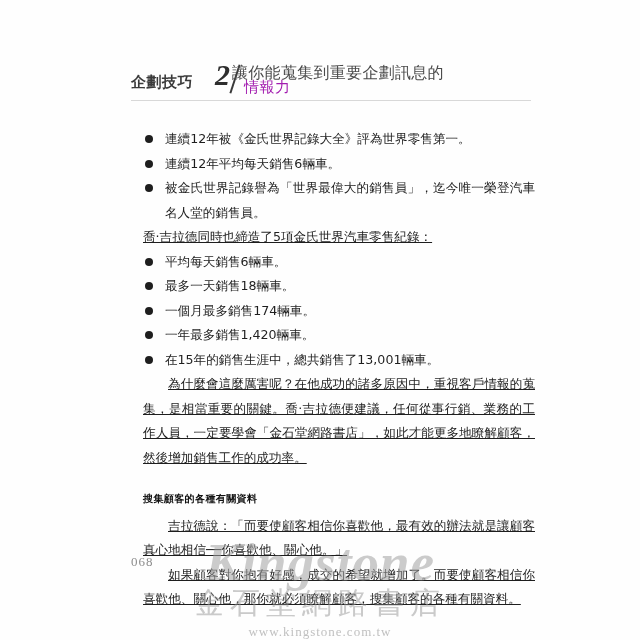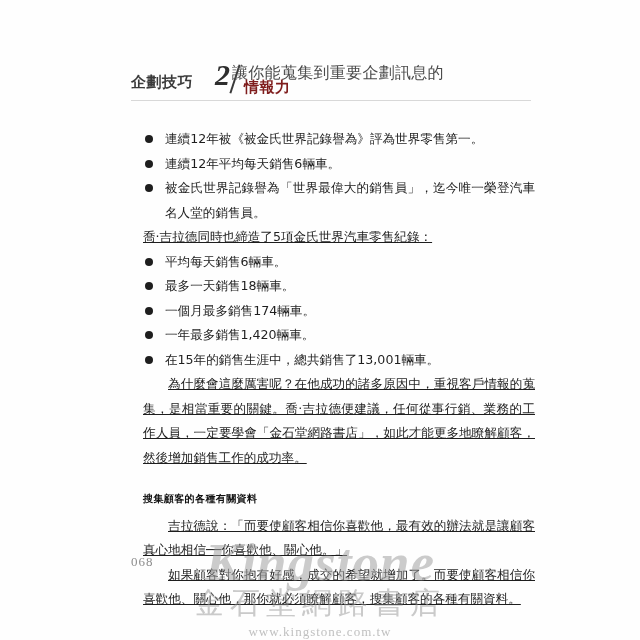--- a/index.html
+++ b/index.html
@@ -65,22 +65,22 @@
     top: 3px;
     font-size: 16px;
     color: #4a4a4a;
     letter-spacing: 0.3px;
   }
   .header-title2 {
     position: absolute;
     left: 113px;
     top: 18px;
     font-size: 15px;
-    font-weight: bold;
-    color: #7f1d1d;
+    font-weight: normal;
+    color: #a21caf;
     letter-spacing: 0.5px;
   }
   .header-rule {
     position: absolute;
     left: 131px;
     top: 100px;
     width: 400px;
     height: 1px;
     background: #d8d8d8;
   }
@@ -181,21 +181,21 @@
     <span class="header-slash"></span>
     <span class="header-sub">讓你能蒐集到重要企劃訊息的</span>
     <span class="header-title2">情報力</span>
   </div>
   <div class="header-rule"></div>
 
   <div class="content">
 
     <div class="bullet-item">
       <span class="dot"></span>
-      <span>連續12年被《被金氏世界記錄譽為》評為世界零售第一。</span>
+      <span>連續12年被《金氏世界記錄大全》評為世界零售第一。</span>
     </div>
     <div class="bullet-item">
       <span class="dot"></span>
       <span>連續12年平均每天銷售6輛車。</span>
     </div>
     <div class="bullet-item">
       <span class="dot"></span>
       <span>被金氏世界記錄譽為「世界最偉大的銷售員」，迄今唯一榮登汽車名人堂的銷售員。</span>
     </div>
 

